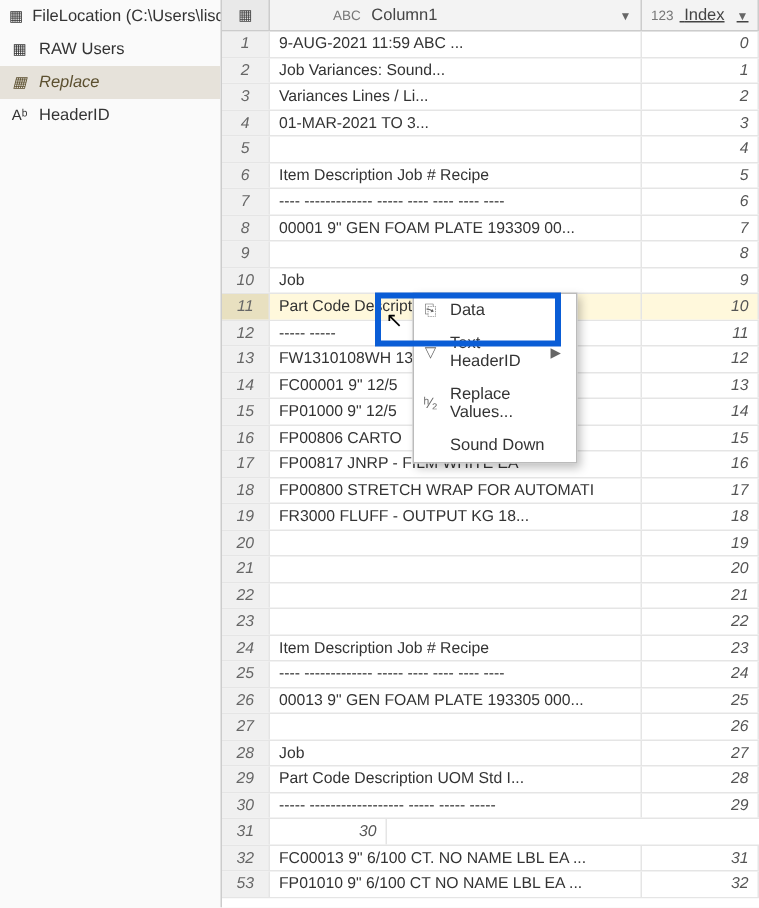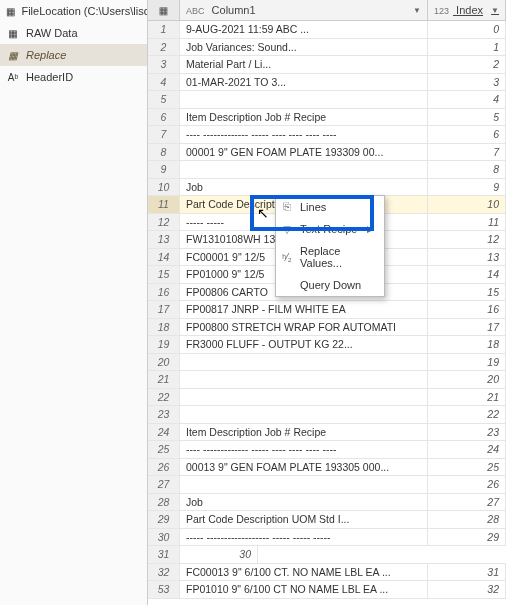--- a/index.html
+++ b/index.html
@@ -56,21 +56,21 @@
   .hcell {
     border-right: 1px solid #ccc;
     padding: 3px 6px;
     display: flex;
     align-items: center;
     justify-content: space-between;
     font-size: 11px;
     color: #444;
   }
   .hcell.rownum { width: 32px; background:#e9e9e9; justify-content:center; }
-  .hcell.col1 { flex: 1; min-width: 0; }
+  .hcell.col1 { flex: 1; min-width: 0; margin-left: 36px; }
   .hcell.col2 { width: 78px; text-decoration: underline; }
   .dd { font-size: 8px; color:#666; }
   .grid-body { overflow: hidden; }
   .row {
     display: flex;
     border-bottom: 1px solid #e5e5e5;
     height: 17.5px;
     align-items: stretch;
   }
   .cell {
@@ -152,21 +152,21 @@
 </head>
 <body>
 
 <div class="left-panel">
   <div class="nav-item">
     <span class="nav-icon">▦</span>
     <span>FileLocation (C:\Users\lisde...</span>
   </div>
   <div class="nav-item">
     <span class="nav-icon">▦</span>
-    <span>RAW Data</span>
+    <span>RAW Users</span>
   </div>
   <div class="nav-item selected">
     <span class="nav-icon">▦</span>
     <span>Replace</span>
   </div>
   <div class="nav-item">
     <span class="nav-icon">Aᵇ</span>
     <span>HeaderID</span>
   </div>
 </div>
@@ -197,21 +197,21 @@
         <div class="cell col1">9-AUG-2021 11:59                          ABC ...</div>
         <div class="cell col2">0</div>
       </div>
       <div class="row">
         <div class="cell rownum">2</div>
         <div class="cell col1">                                Job Variances: Sound...</div>
         <div class="cell col2">1</div>
       </div>
       <div class="row">
         <div class="cell rownum">3</div>
-        <div class="cell col1">                                Material Part / Li...</div>
+        <div class="cell col1">                                Variances Lines / Li...</div>
         <div class="cell col2">2</div>
       </div>
       <div class="row">
         <div class="cell rownum">4</div>
         <div class="cell col1">                                01-MAR-2021 TO 3...</div>
         <div class="cell col2">3</div>
       </div>
       <div class="row">
         <div class="cell rownum">5</div>
         <div class="cell col1"></div>
@@ -277,21 +277,21 @@
         <div class="cell col1">   FP00817    JNRP - FILM WHITE                 EA</div>
         <div class="cell col2">16</div>
       </div>
       <div class="row">
         <div class="cell rownum">18</div>
         <div class="cell col1">   FP00800    STRETCH WRAP FOR AUTOMATI</div>
         <div class="cell col2">17</div>
       </div>
       <div class="row">
         <div class="cell rownum">19</div>
-        <div class="cell col1">   FR3000      FLUFF - OUTPUT        KG       22...</div>
+        <div class="cell col1">   FR3000      FLUFF - OUTPUT        KG       18...</div>
         <div class="cell col2">18</div>
       </div>
       <div class="row">
         <div class="cell rownum">20</div>
         <div class="cell col1"></div>
         <div class="cell col2">19</div>
       </div>
       <div class="row">
         <div class="cell rownum">21</div>
         <div class="cell col1"></div>
@@ -355,30 +355,30 @@
         <div class="cell rownum">53</div>
         <div class="cell col1">   FP01010    9" 6/100 CT NO NAME LBL  EA   ...</div>
         <div class="cell col2">32</div>
       </div>
     </div>
 </div>
 
 <div class="ctx-menu">
   <div class="ctx-item">
     <span class="ctx-icon">⎘</span>
-    <span>Lines</span>
+    <span>Data</span>
   </div>
   <div class="ctx-item">
     <span class="ctx-icon">▽</span>
-    <span>Text Recipe</span>
+    <span>Text HeaderID</span>
     <span class="sub">▶</span>
   </div>
   <div class="ctx-item">
     <span class="ctx-icon">ʰ⁄₂</span>
     <span>Replace Values...</span>
   </div>
   <div class="ctx-item">
-    <span>Query Down</span>
+    <span>Sound Down</span>
   </div>
 </div>
 
 <div class="highlight-box"></div>
 <div class="cursor">↖</div>
 
 </body></html>

